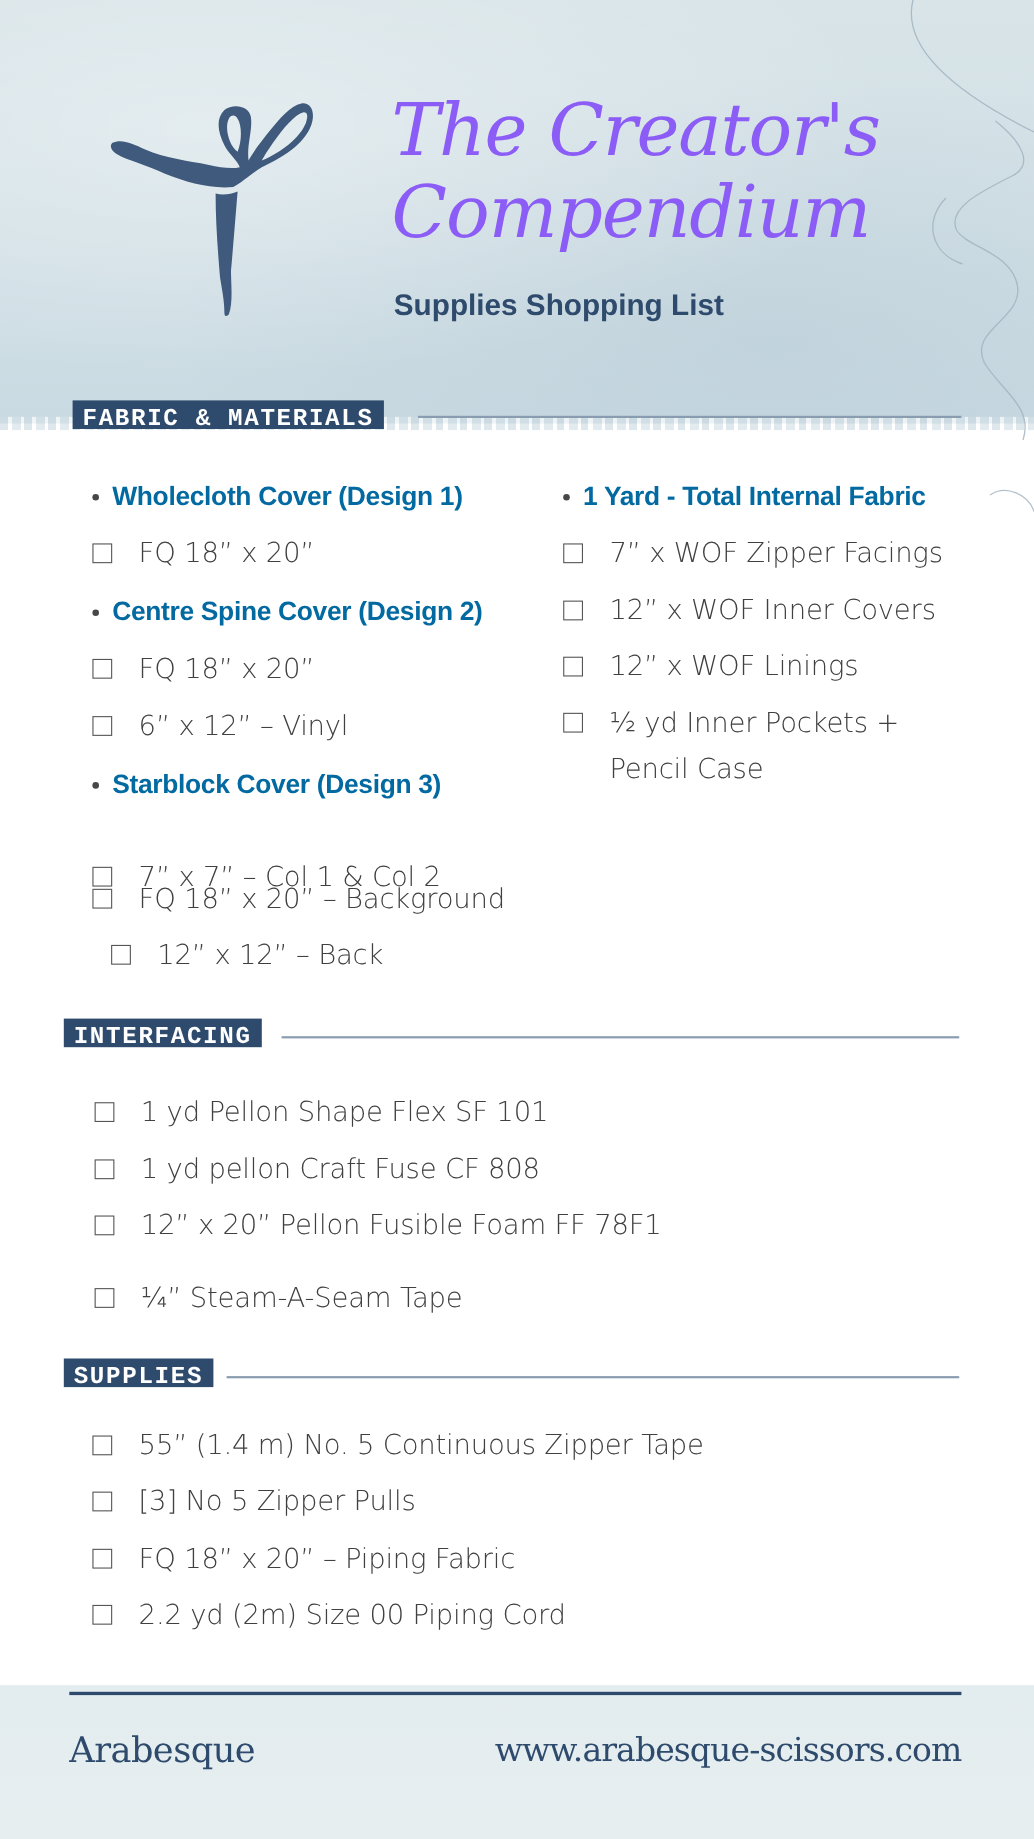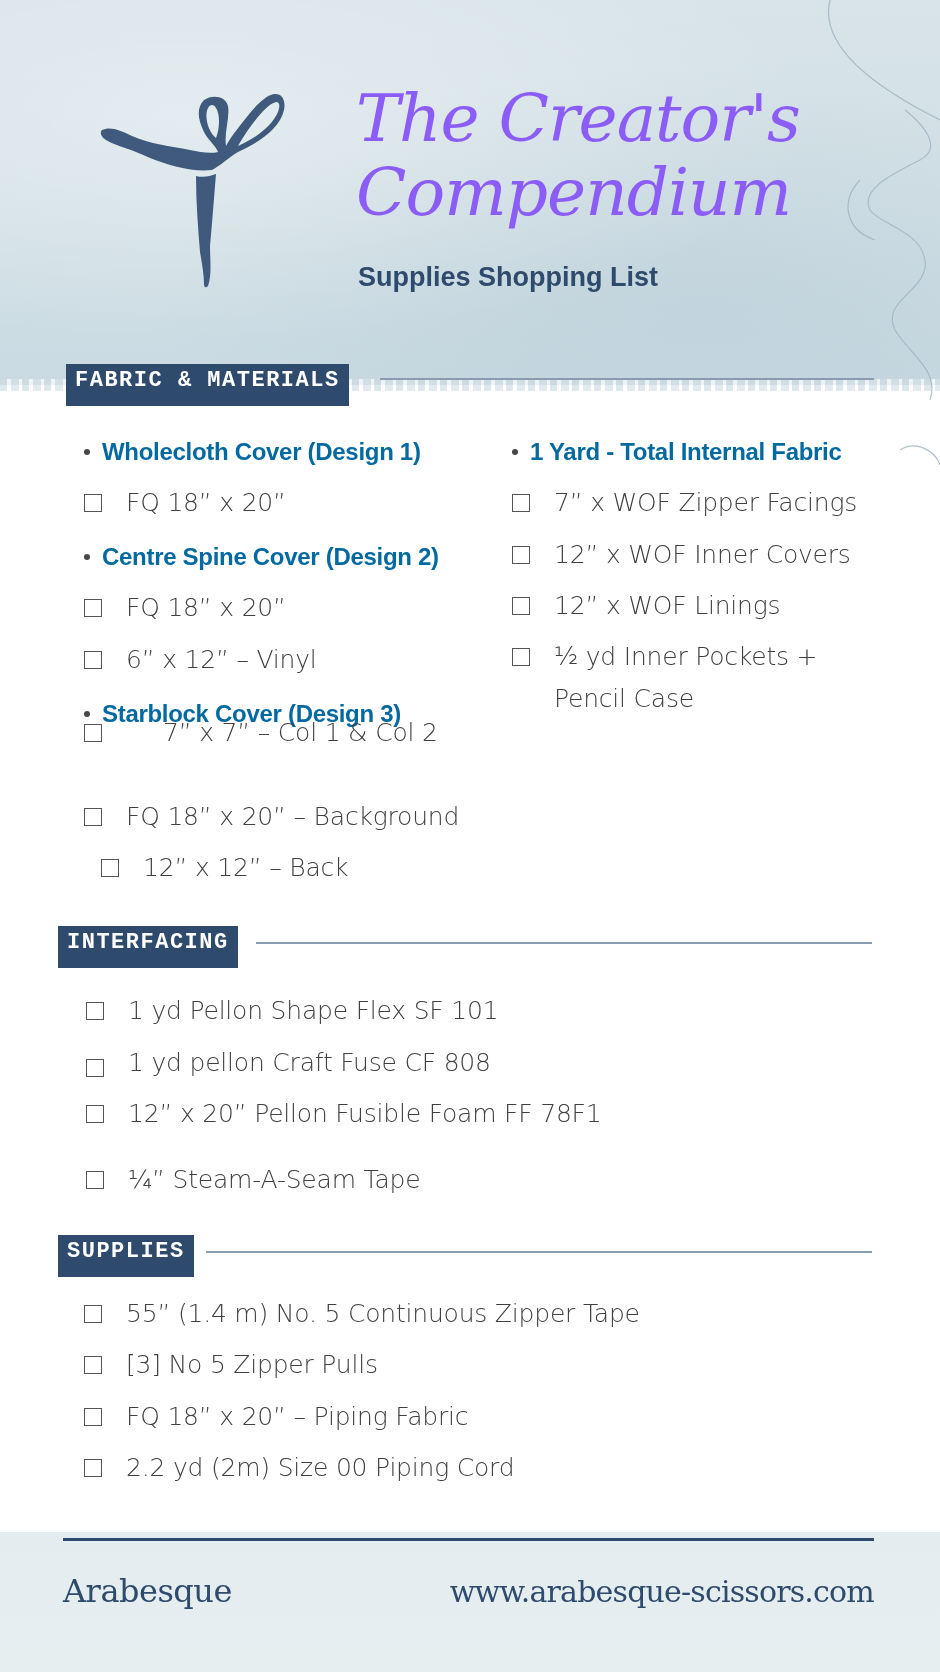--- a/index.html
+++ b/index.html
@@ -28,21 +28,21 @@
     font-size: 66px; line-height: 74px; color: #8b5cf6; letter-spacing: -1px;
   }
   .subtitle {
     position: absolute; left: 358px; top: 262px;
     font-family: "Liberation Sans", sans-serif; font-weight: bold;
     font-size: 27px; color: #2e4a6c;
   }
 
   .section-head { position: absolute; left: 0; width: 940px; height: 36px; }
   .section-tag {
-    position: absolute; top: 0; height: 42px; padding: 0 9px;
+    position: absolute; top: 0; height: 26px; padding: 0 9px;
     background: #2e4a6c; color: #ffffff;
     font-family: "Liberation Mono", monospace; font-weight: bold;
     font-size: 22px; line-height: 34px; letter-spacing: 1.5px;
   }
   .section-line { position: absolute; top: 16px; height: 1.5px; background: #8a9db0; }
 
   .item {
     position: absolute; display: flex; align-items: center;
     font-family: "DejaVu Sans", sans-serif; font-weight: 200;
     font-size: 25px; color: #404040; white-space: nowrap;
@@ -122,21 +122,21 @@
   <span class="item-text">FQ 18” x 20”</span>
 </div>
 <div class="item" style="left:84px; top:645px;">
   <span class="cb"></span>
   <span class="item-text">6” x 12” – Vinyl</span>
 </div>
 <div class="group" style="left:80px; top:700px;">
   <span class="bullet"></span>
   <span>Starblock Cover (Design 3)</span>
 </div>
-<div class="item" style="left:84px; top:718px;gap:37px;">
+<div class="item" style="left:84px; top:782px;">
   <span class="cb"></span>
   <span class="item-text">7” x 7” – Col 1 &amp; Col 2</span>
 </div>
 <div class="item" style="left:84px; top:802px;">
   <span class="cb"></span>
   <span class="item-text">FQ 18” x 20” – Background</span>
 </div>
 <div class="item" style="left:84px; top:853px;padding-left:17px;">
   <span class="cb"></span>
   <span class="item-text">12” x 12” – Back</span>
@@ -164,21 +164,21 @@
 </div>
 
 <div class="section-head" style="top:926px;">
   <div class="section-tag" style="left:58px;">INTERFACING</div>
   <div class="section-line" style="left:256px; width:616px;"></div>
 </div>
 <div class="item" style="left:86px; top:996px;">
   <span class="cb"></span>
   <span class="item-text">1 yd Pellon Shape Flex SF 101</span>
 </div>
-<div class="item" style="left:86px; top:1048px;align-items:flex-end;">
+<div class="item" style="left:86px; top:1048px;">
   <span class="cb"></span>
   <span class="item-text">1 yd pellon Craft Fuse CF 808</span>
 </div>
 <div class="item" style="left:86px; top:1099px;">
   <span class="cb"></span>
   <span class="item-text">12” x 20” Pellon Fusible Foam FF 78F1</span>
 </div>
 <div class="item" style="left:86px; top:1150px;margin-top:15px;">
   <span class="cb"></span>
   <span class="item-text">¼” Steam-A-Seam Tape</span>

